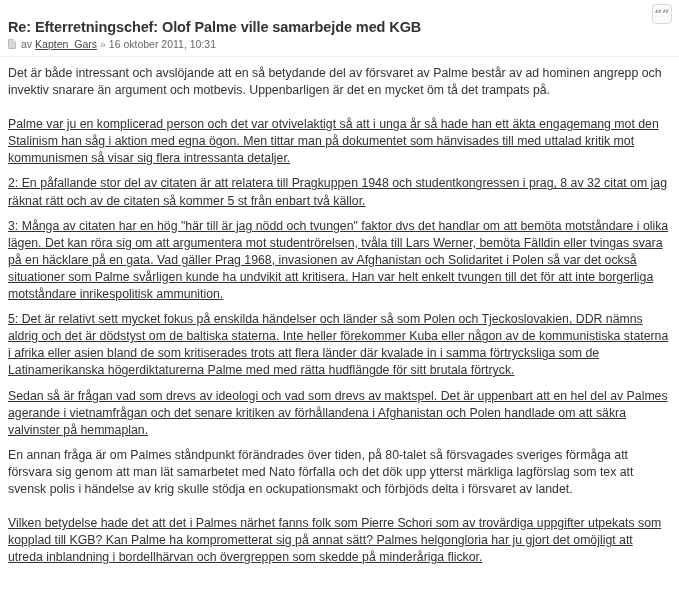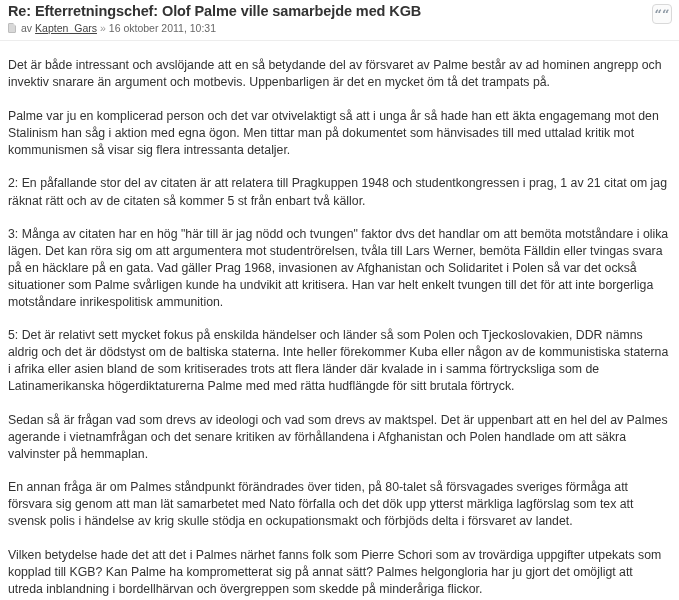--- a/index.html
+++ b/index.html
@@ -17,21 +17,21 @@
   }
 
   .post {
     position: relative;
     padding: 0;
   }
 
   
   .post-head {
     position: relative;
-    padding: 3px 8px 0 8px;
+    padding: 19px 8px 0 8px;
   }
 
   .post-title {
     font-size: 14.5px;
     font-weight: bold;
     color: #333333;
     line-height: 16px;
     margin: 0;
     letter-spacing: -0.1px;
   }
@@ -113,24 +113,25 @@
   }
 
   
   .post-body {
     padding: 0 8px;
     font-size: 12.3px;
     line-height: 17.1px;
     color: #333333;
   }
   .post-body p {
-    margin: 16px 0 17px 0;
+    margin: 8px 0 17px 0;
   }
   .post-body p.tight {
     margin-bottom: 0;
+    text-decoration: underline;
   }
 </style>
 </head>
 <body>
 
 <div class="post">
 
   <div class="post-head">
 
     <h1 class="post-title">Re: Efterretningschef: Olof Palme ville samarbejde med KGB</h1>
@@ -147,21 +148,21 @@
       <span class="glyph">““</span>
     </div>
 
   </div>
 
   <div class="divider"></div>
 
   <div class="post-body">
       <p class="">Det är både intressant och avslöjande att en så betydande del av försvaret av Palme består av ad hominen angrepp och invektiv snarare än argument och motbevis. Uppenbarligen är det en mycket öm tå det trampats på.</p>
       <p class="tight">Palme var ju en komplicerad person och det var otvivelaktigt så att i unga år så hade han ett äkta engagemang mot den Stalinism han såg i aktion med egna ögon. Men tittar man på dokumentet som hänvisades till med uttalad kritik mot kommunismen så visar sig flera intressanta detaljer.</p>
-      <p class="tight">2: En påfallande stor del av citaten är att relatera till Pragkuppen 1948 och studentkongressen i prag, 1 av 21 citat om jag räknat rätt och av de citaten så kommer 5 st från enbart två källor.</p>
+      <p class="tight">2: En påfallande stor del av citaten är att relatera till Pragkuppen 1948 och studentkongressen i prag, 8 av 32 citat om jag räknat rätt och av de citaten så kommer 5 st från enbart två källor.</p>
       <p class="tight">3: Många av citaten har en hög "här till är jag nödd och tvungen" faktor dvs det handlar om att bemöta motståndare i olika lägen. Det kan röra sig om att argumentera mot studentrörelsen, tvåla till Lars Werner, bemöta Fälldin eller tvingas svara på en häcklare på en gata. Vad gäller Prag 1968, invasionen av Afghanistan och Solidaritet i Polen så var det också situationer som Palme svårligen kunde ha undvikit att kritisera. Han var helt enkelt tvungen till det för att inte borgerliga motståndare inrikespolitisk ammunition.</p>
       <p class="tight">5: Det är relativt sett mycket fokus på enskilda händelser och länder så som Polen och Tjeckoslovakien, DDR nämns aldrig och det är dödstyst om de baltiska staterna. Inte heller förekommer Kuba eller någon av de kommunistiska staterna i afrika eller asien bland de som kritiserades trots att flera länder där kvalade in i samma förtrycksliga som de Latinamerikanska högerdiktaturerna Palme med med rätta hudflängde för sitt brutala förtryck.</p>
       <p class="tight">Sedan så är frågan vad som drevs av ideologi och vad som drevs av maktspel. Det är uppenbart att en hel del av Palmes agerande i vietnamfrågan och det senare kritiken av förhållandena i Afghanistan och Polen handlade om att säkra valvinster på hemmaplan.</p>
       <p class="">En annan fråga är om Palmes ståndpunkt förändrades över tiden, på 80-talet så försvagades sveriges förmåga att försvara sig genom att man lät samarbetet med Nato förfalla och det dök upp ytterst märkliga lagförslag som tex att svensk polis i händelse av krig skulle stödja en ockupationsmakt och förbjöds delta i försvaret av landet.</p>
       <p class="tight">Vilken betydelse hade det att det i Palmes närhet fanns folk som Pierre Schori som av trovärdiga uppgifter utpekats som kopplad till KGB? Kan Palme ha komprometterat sig på annat sätt? Palmes helgongloria har ju gjort det omöjligt att utreda inblandning i bordellhärvan och övergreppen som skedde på minderåriga flickor.</p>
     </div>
 
 </div>
 
 </body></html>

